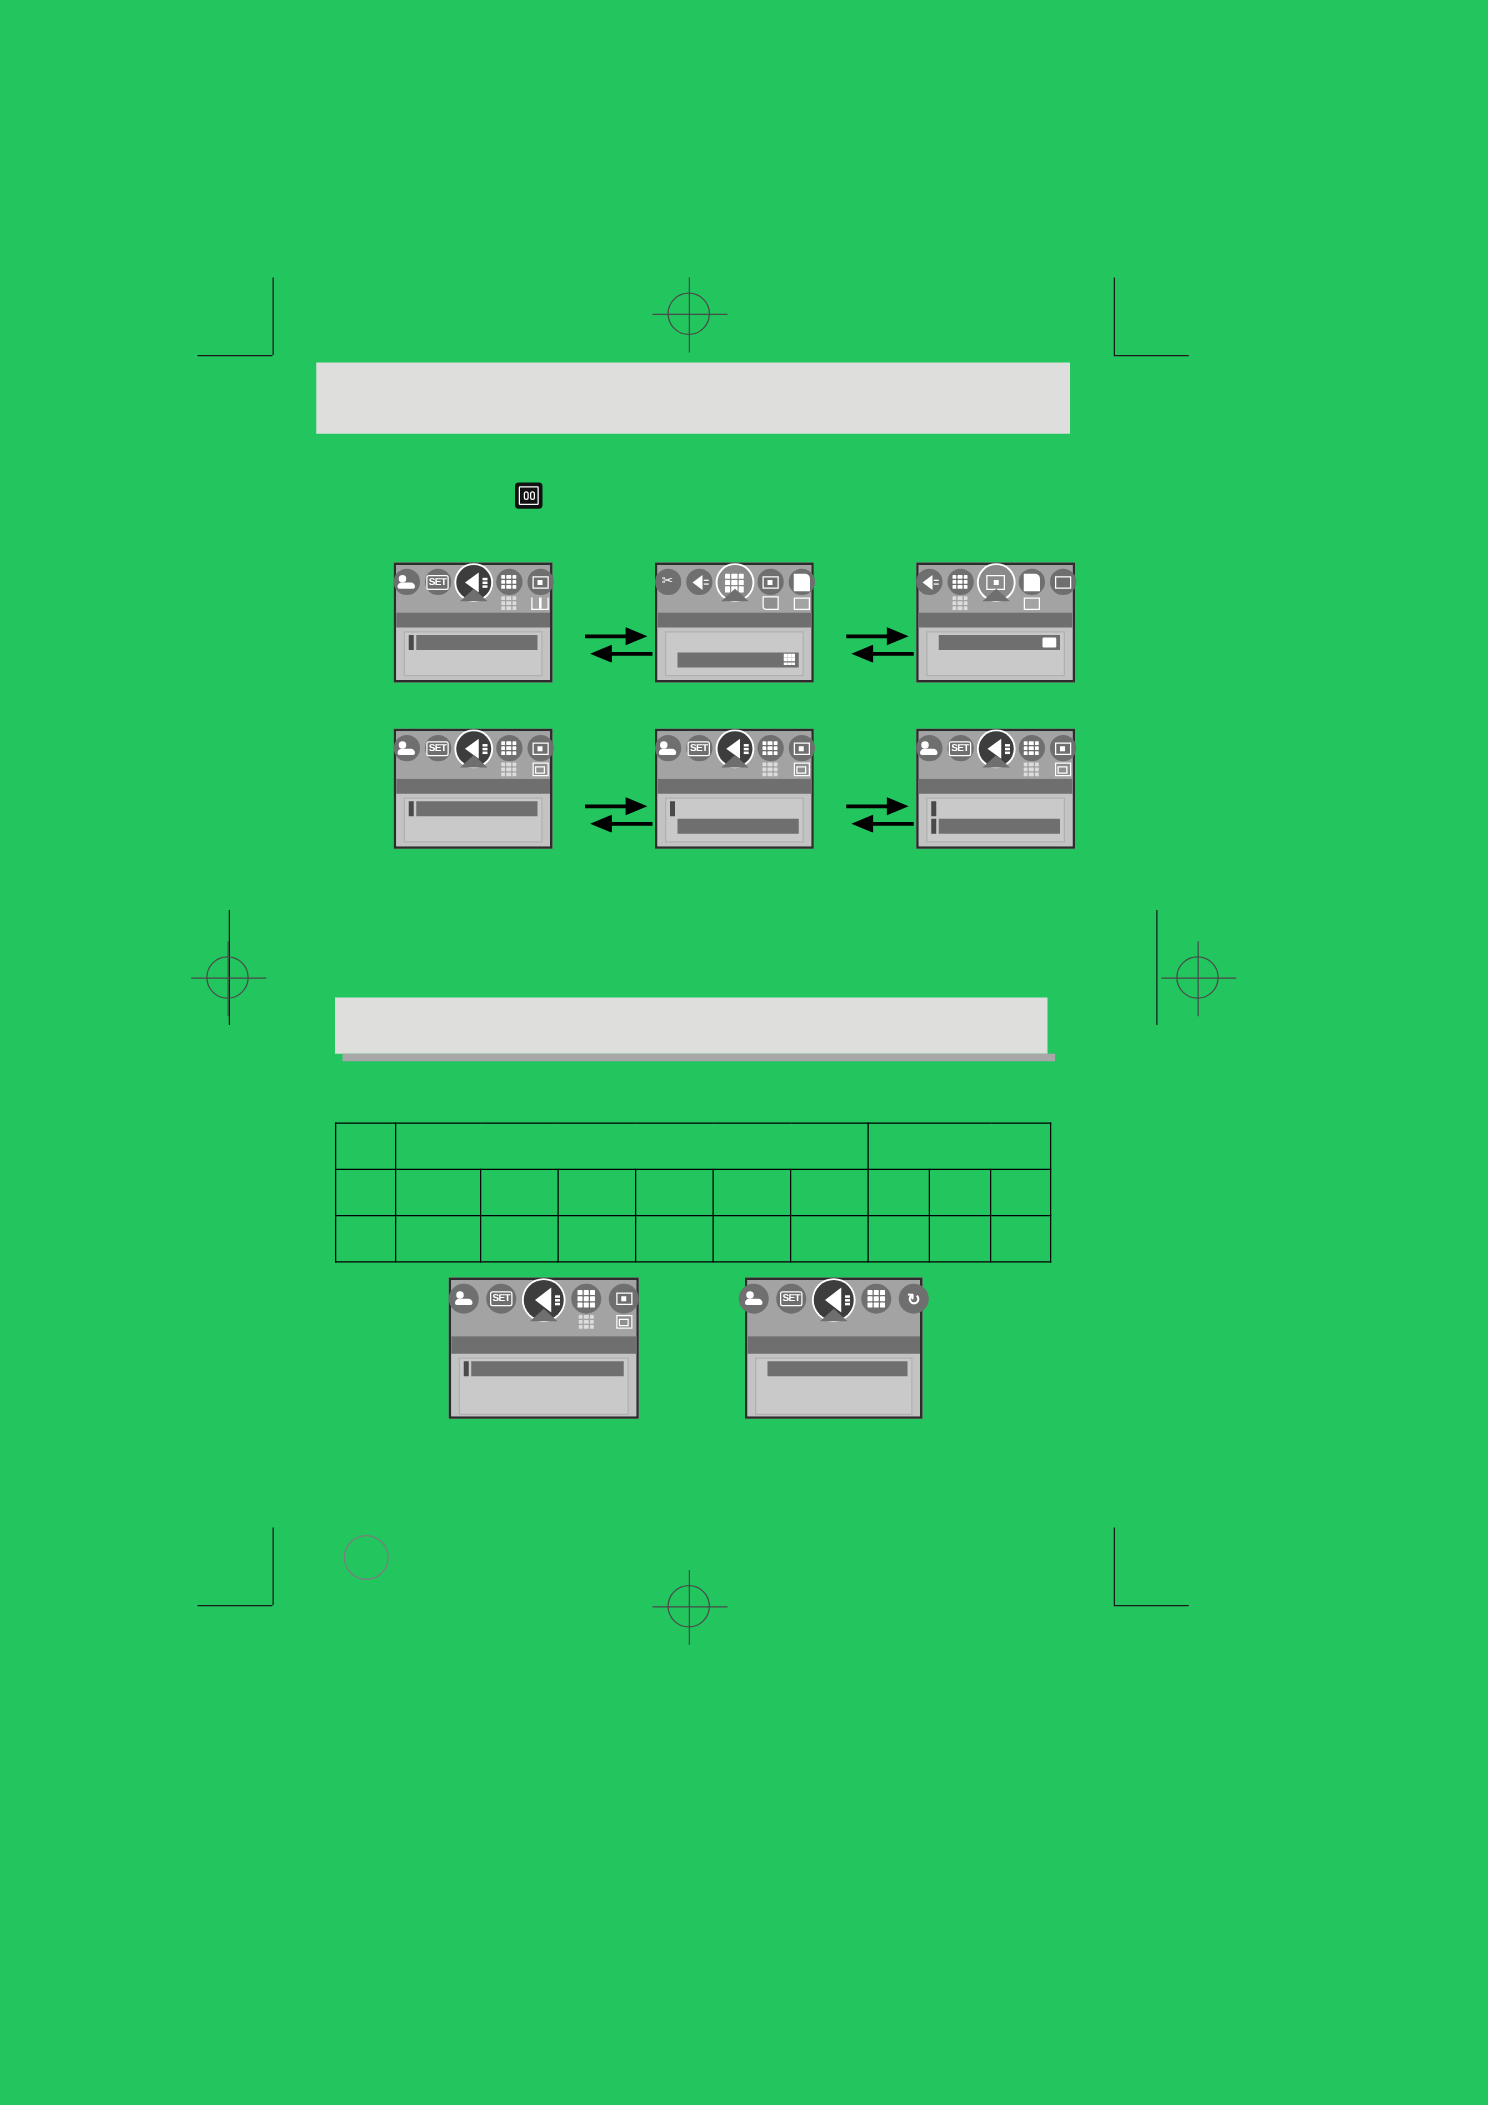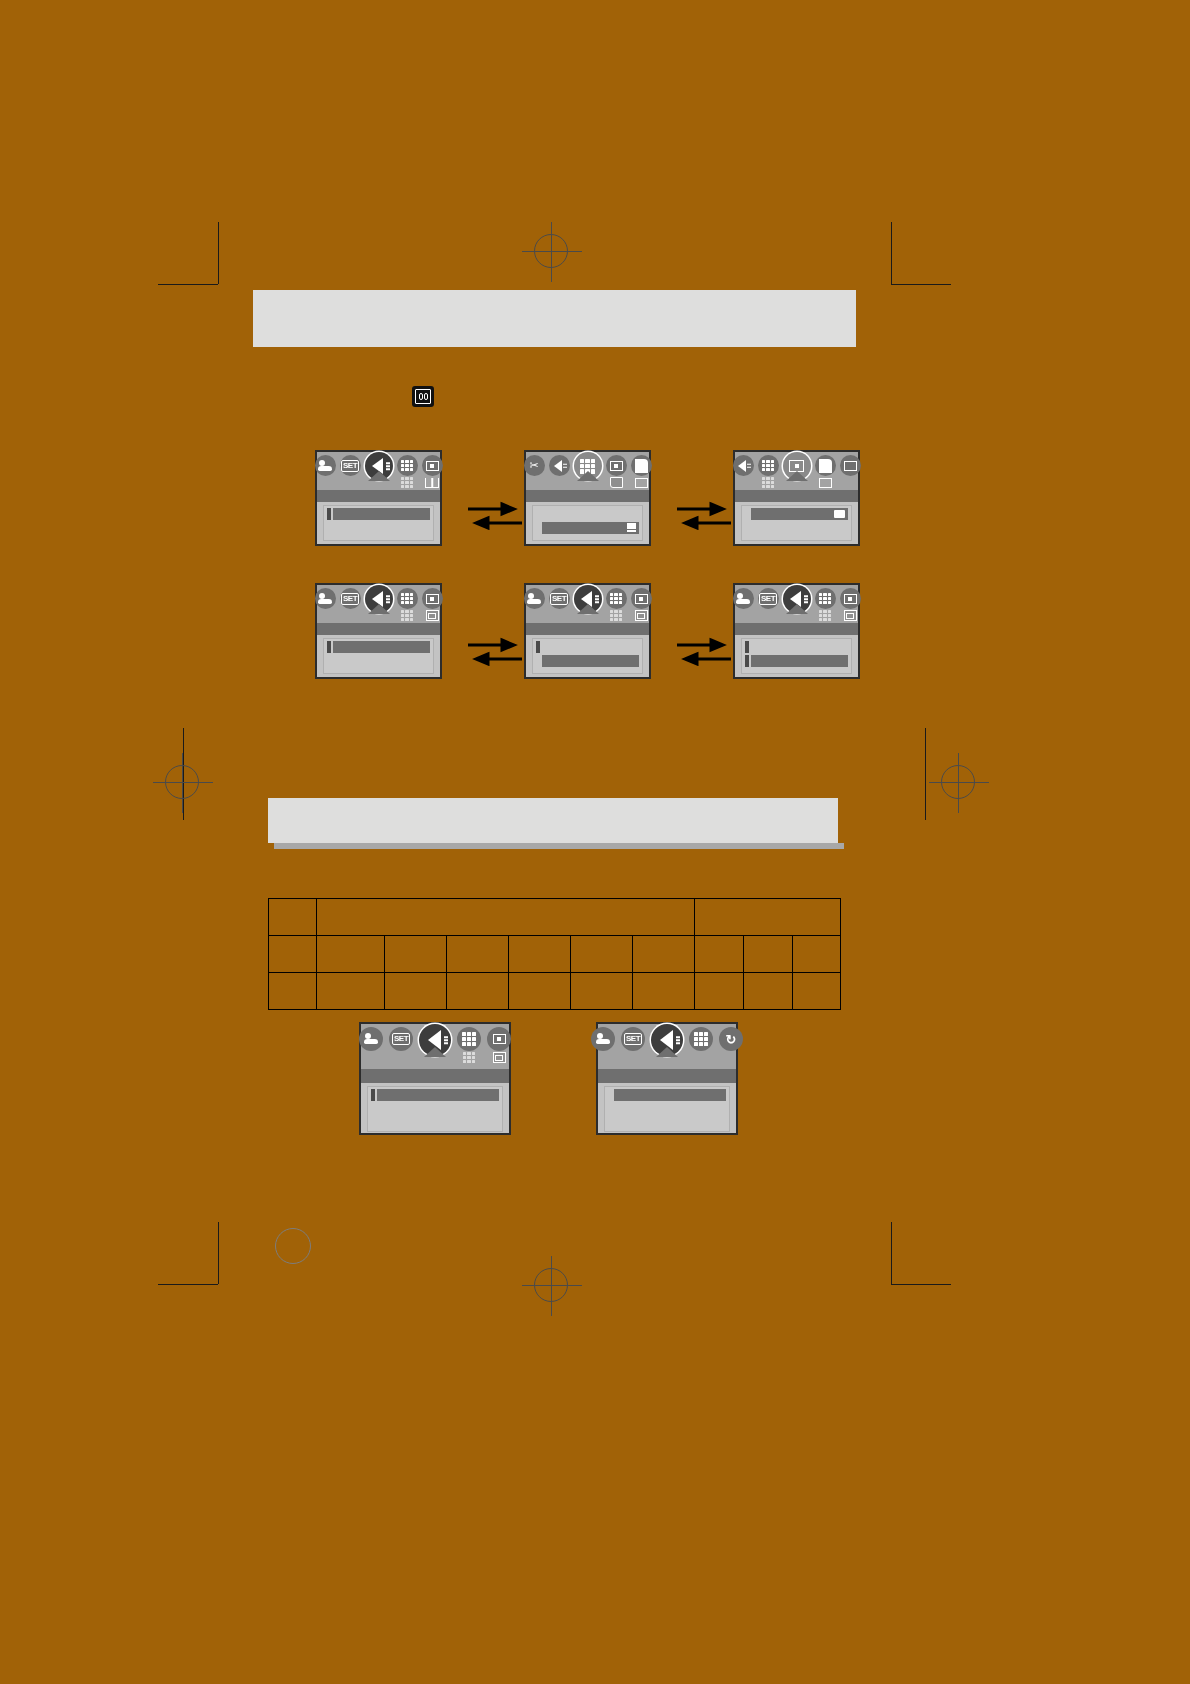--- a/index.html
+++ b/index.html
@@ -10,21 +10,21 @@
   body {
     width: 1190px;
     height: 1684px;
     position: relative;
     font-family: "Liberation Sans", sans-serif;
     overflow: hidden;
   }
   .page {
     position: absolute;
     inset: 0;
-    background: #a16207;
+    background: #22c55e;
   }
 
   
   .crop-v {
     position: absolute;
     width: 1px;
     background: #1a1a1a;
   }
   .crop-h {
     position: absolute;

